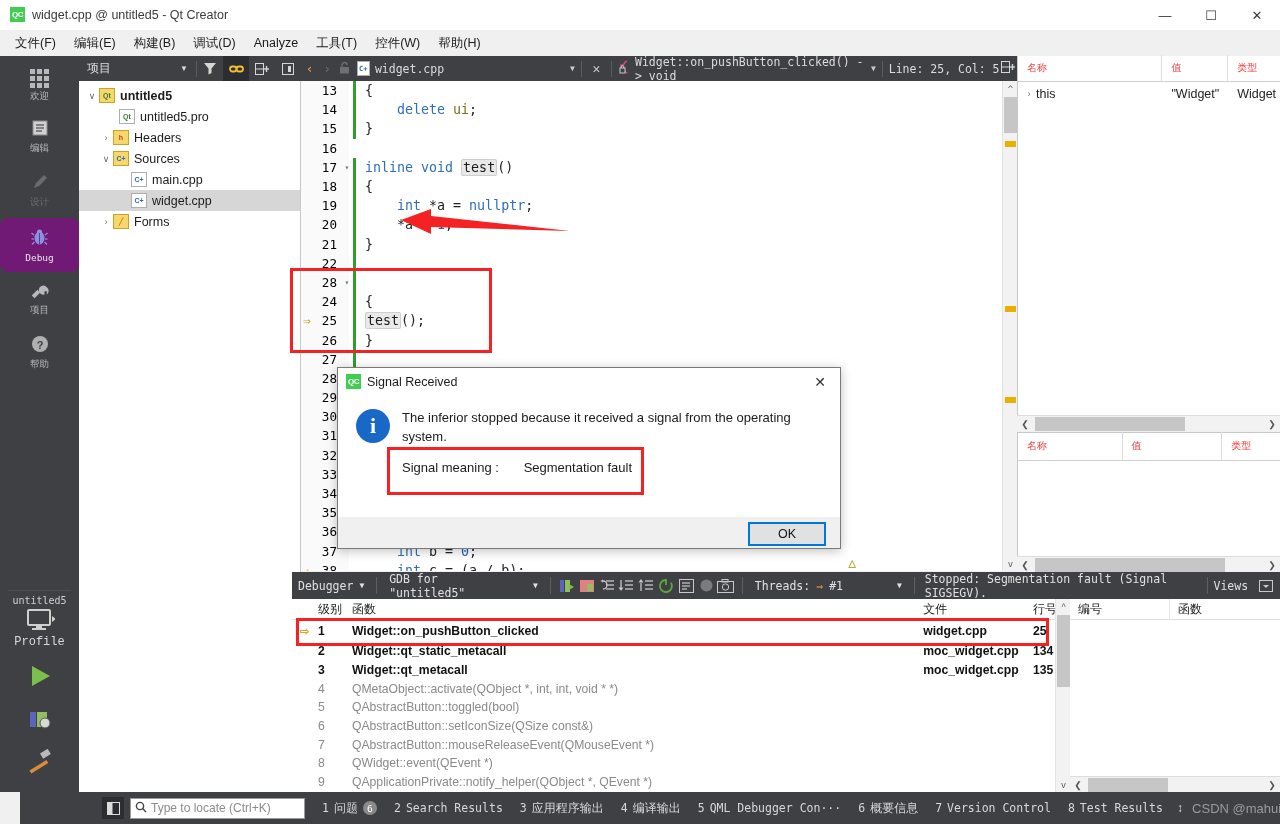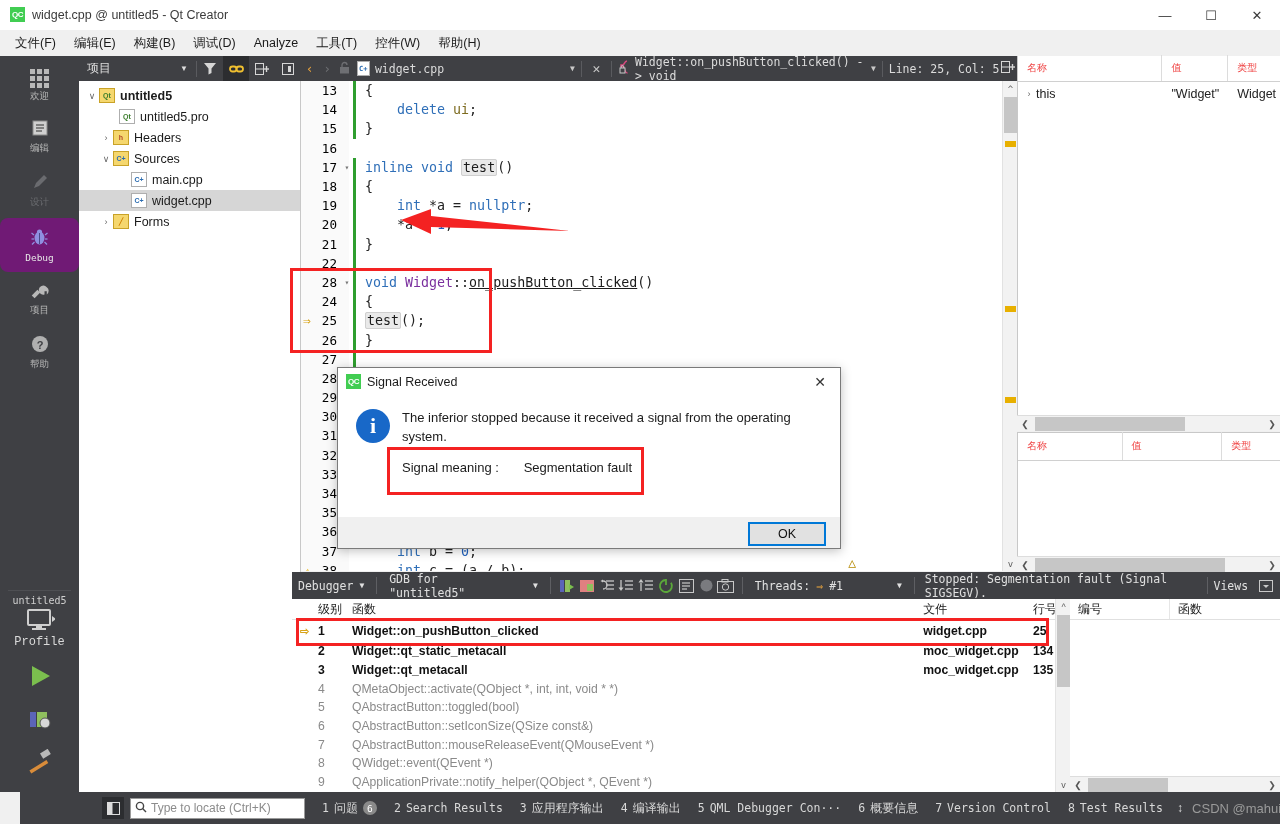--- a/index.html
+++ b/index.html
@@ -626,21 +626,20 @@
         <span class="lnum">22</span>
         <span class="fold"></span>
         <span class="markbar green"></span>
         <span class="ctext"></span>
       </div>
 
       <div class="cline">
         <span class="lnum">28</span>
         <span class="fold">▾</span>
         <span class="markbar green"></span>
-        <span class="ctext"><span class="kw">void</span> <span class="typ">Widget</span>::<span class="fn underln">on_pushButton_clicked</span>()</span>
       </div>
 
       <div class="cline">
         <span class="lnum">24</span>
         <span class="fold"></span>
         <span class="markbar green"></span>
         <span class="ctext">{</span>
       </div>
 
       <div class="cline" style="position:relative">

